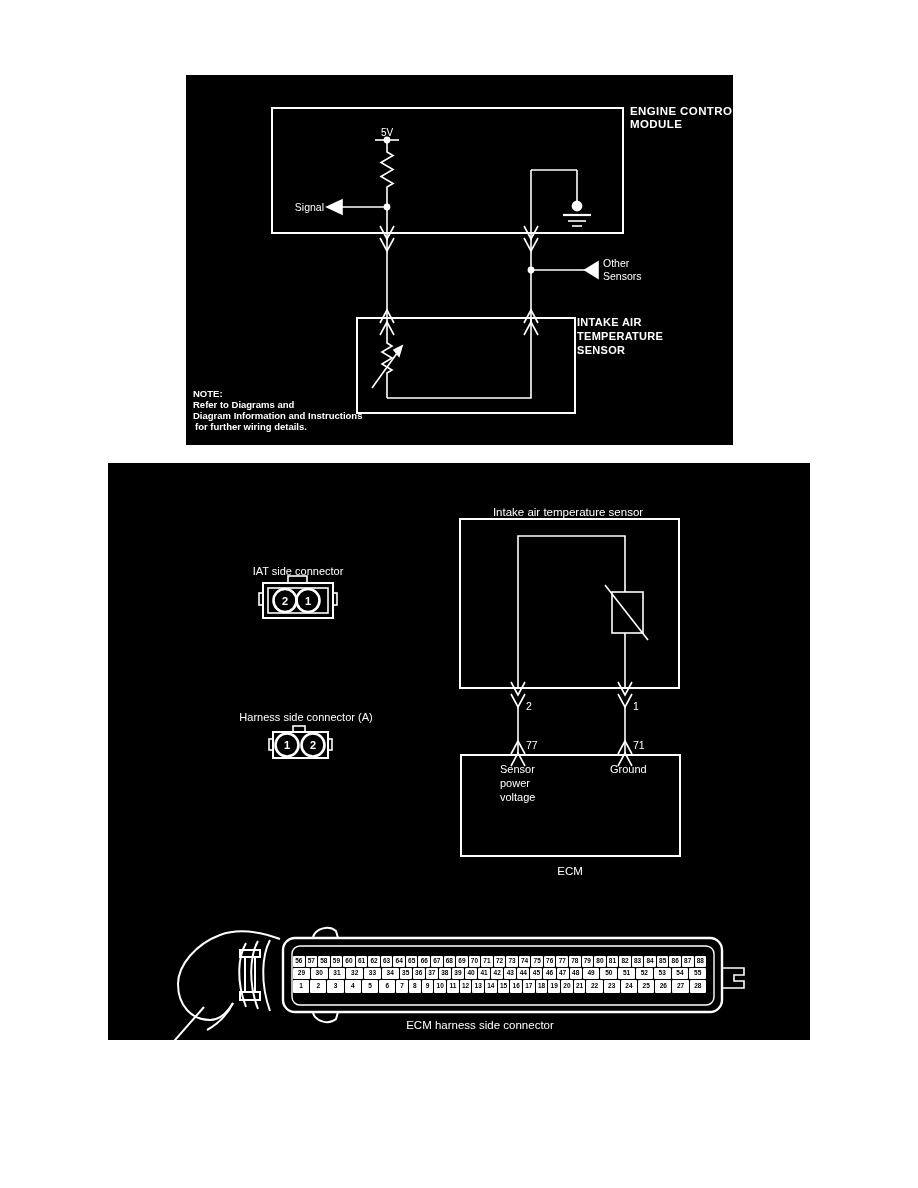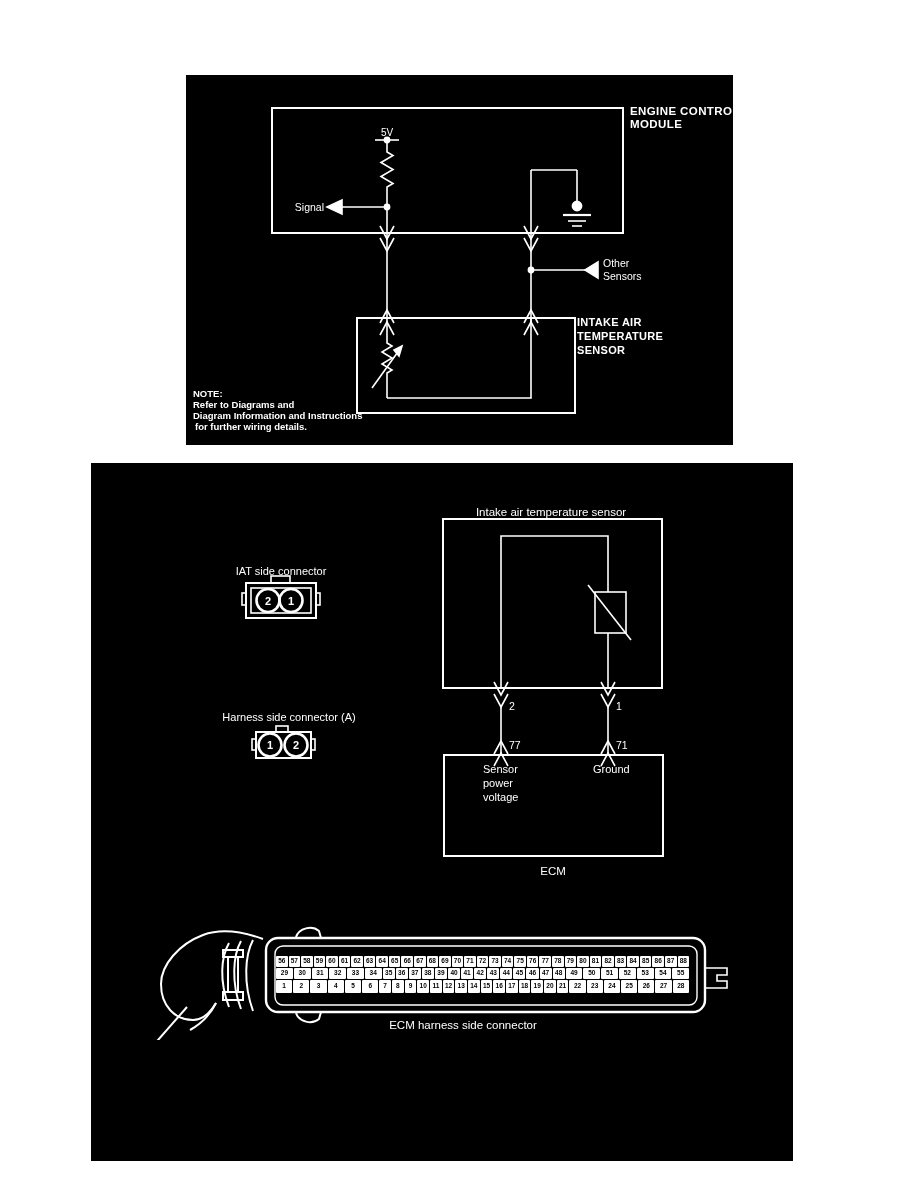--- a/index.html
+++ b/index.html
@@ -93,21 +93,21 @@
       <text x="391" y="251" class="tb" font-size="11" letter-spacing="0.3">INTAKE AIR</text>
       <text x="391" y="265" class="tb" font-size="11" letter-spacing="0.3">TEMPERATURE</text>
       <text x="391" y="279" class="tb" font-size="11" letter-spacing="0.3">SENSOR</text>
       <text x="7" y="322" class="tb" font-size="9.5">NOTE:</text>
       <text x="7" y="333" class="tb" font-size="9.5">Refer to Diagrams and</text>
       <text x="7" y="344" class="tb" font-size="9.5">Diagram Information and Instructions</text>
       <text x="9" y="355" class="tb" font-size="9.5">for further wiring details.</text>
     </svg>
   </div>
 
-  <div class="panel" style="left:91px;top:463px;width:702px;height:698px;">
+  <div class="panel" style="left:108px;top:463px;width:702px;height:577px;">
     <svg width="702" height="577" viewBox="0 0 702 577">
       <g stroke="#ffffff" stroke-width="1.6" fill="none">
 
         <rect x="352" y="56" width="219" height="169" stroke-width="2"></rect>
 
         <polyline points="410,225 410,73 517,73 517,129"></polyline>
 
         <g>
           <rect x="504" y="129" width="31" height="41"></rect>
           <line x1="497" y1="122" x2="540" y2="177"></line>

